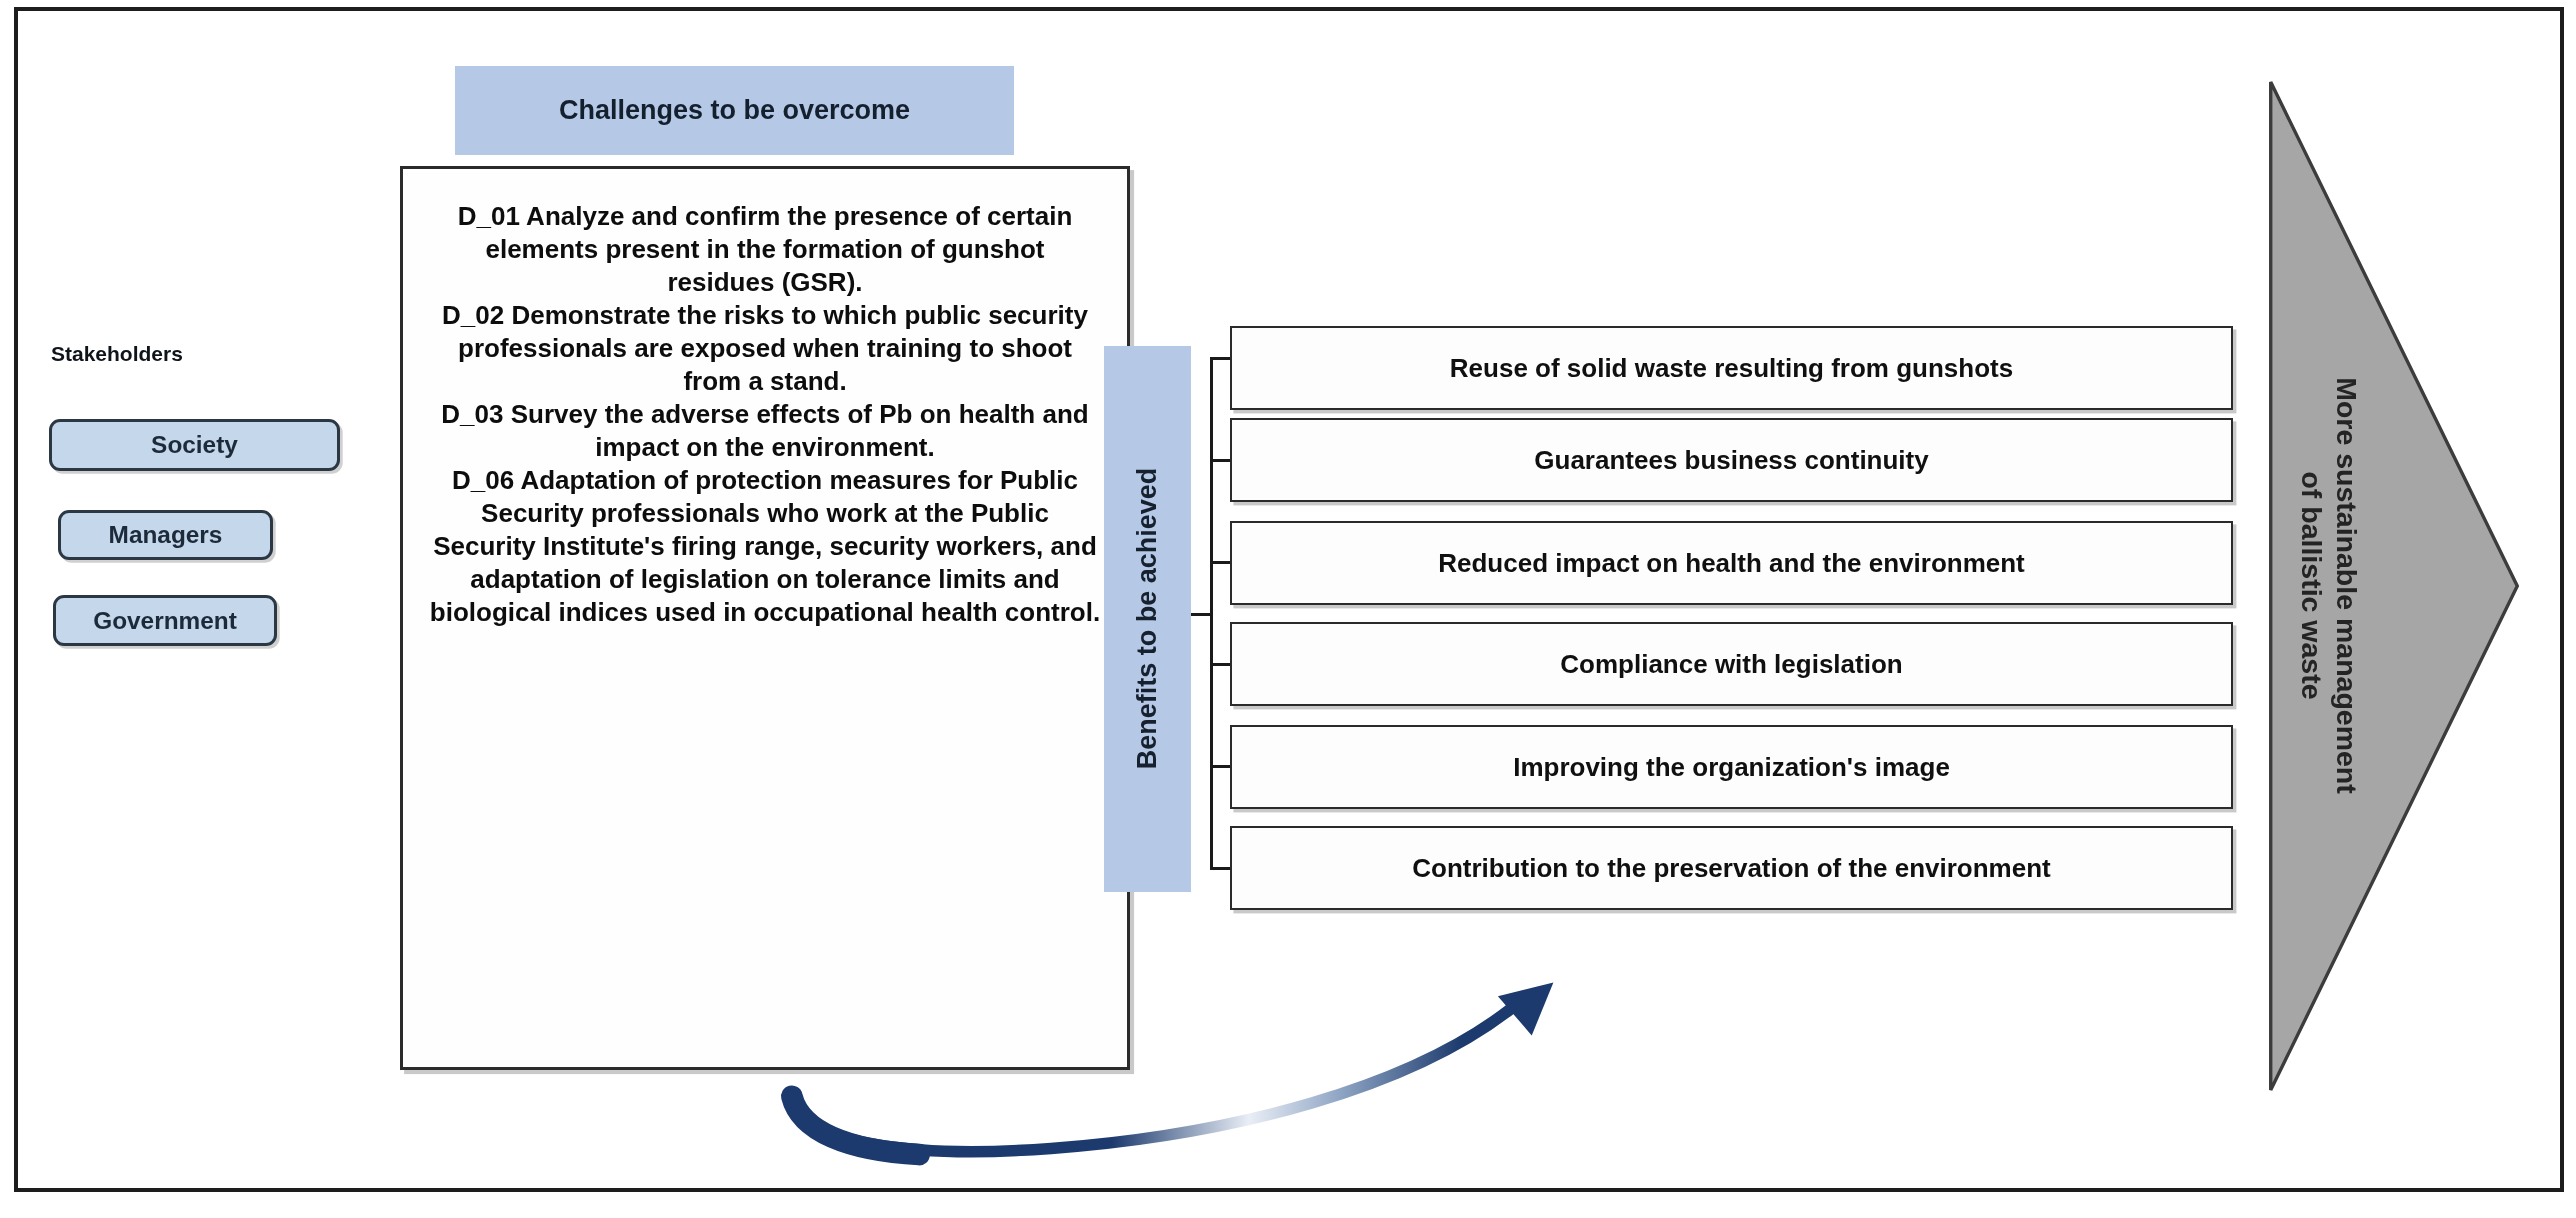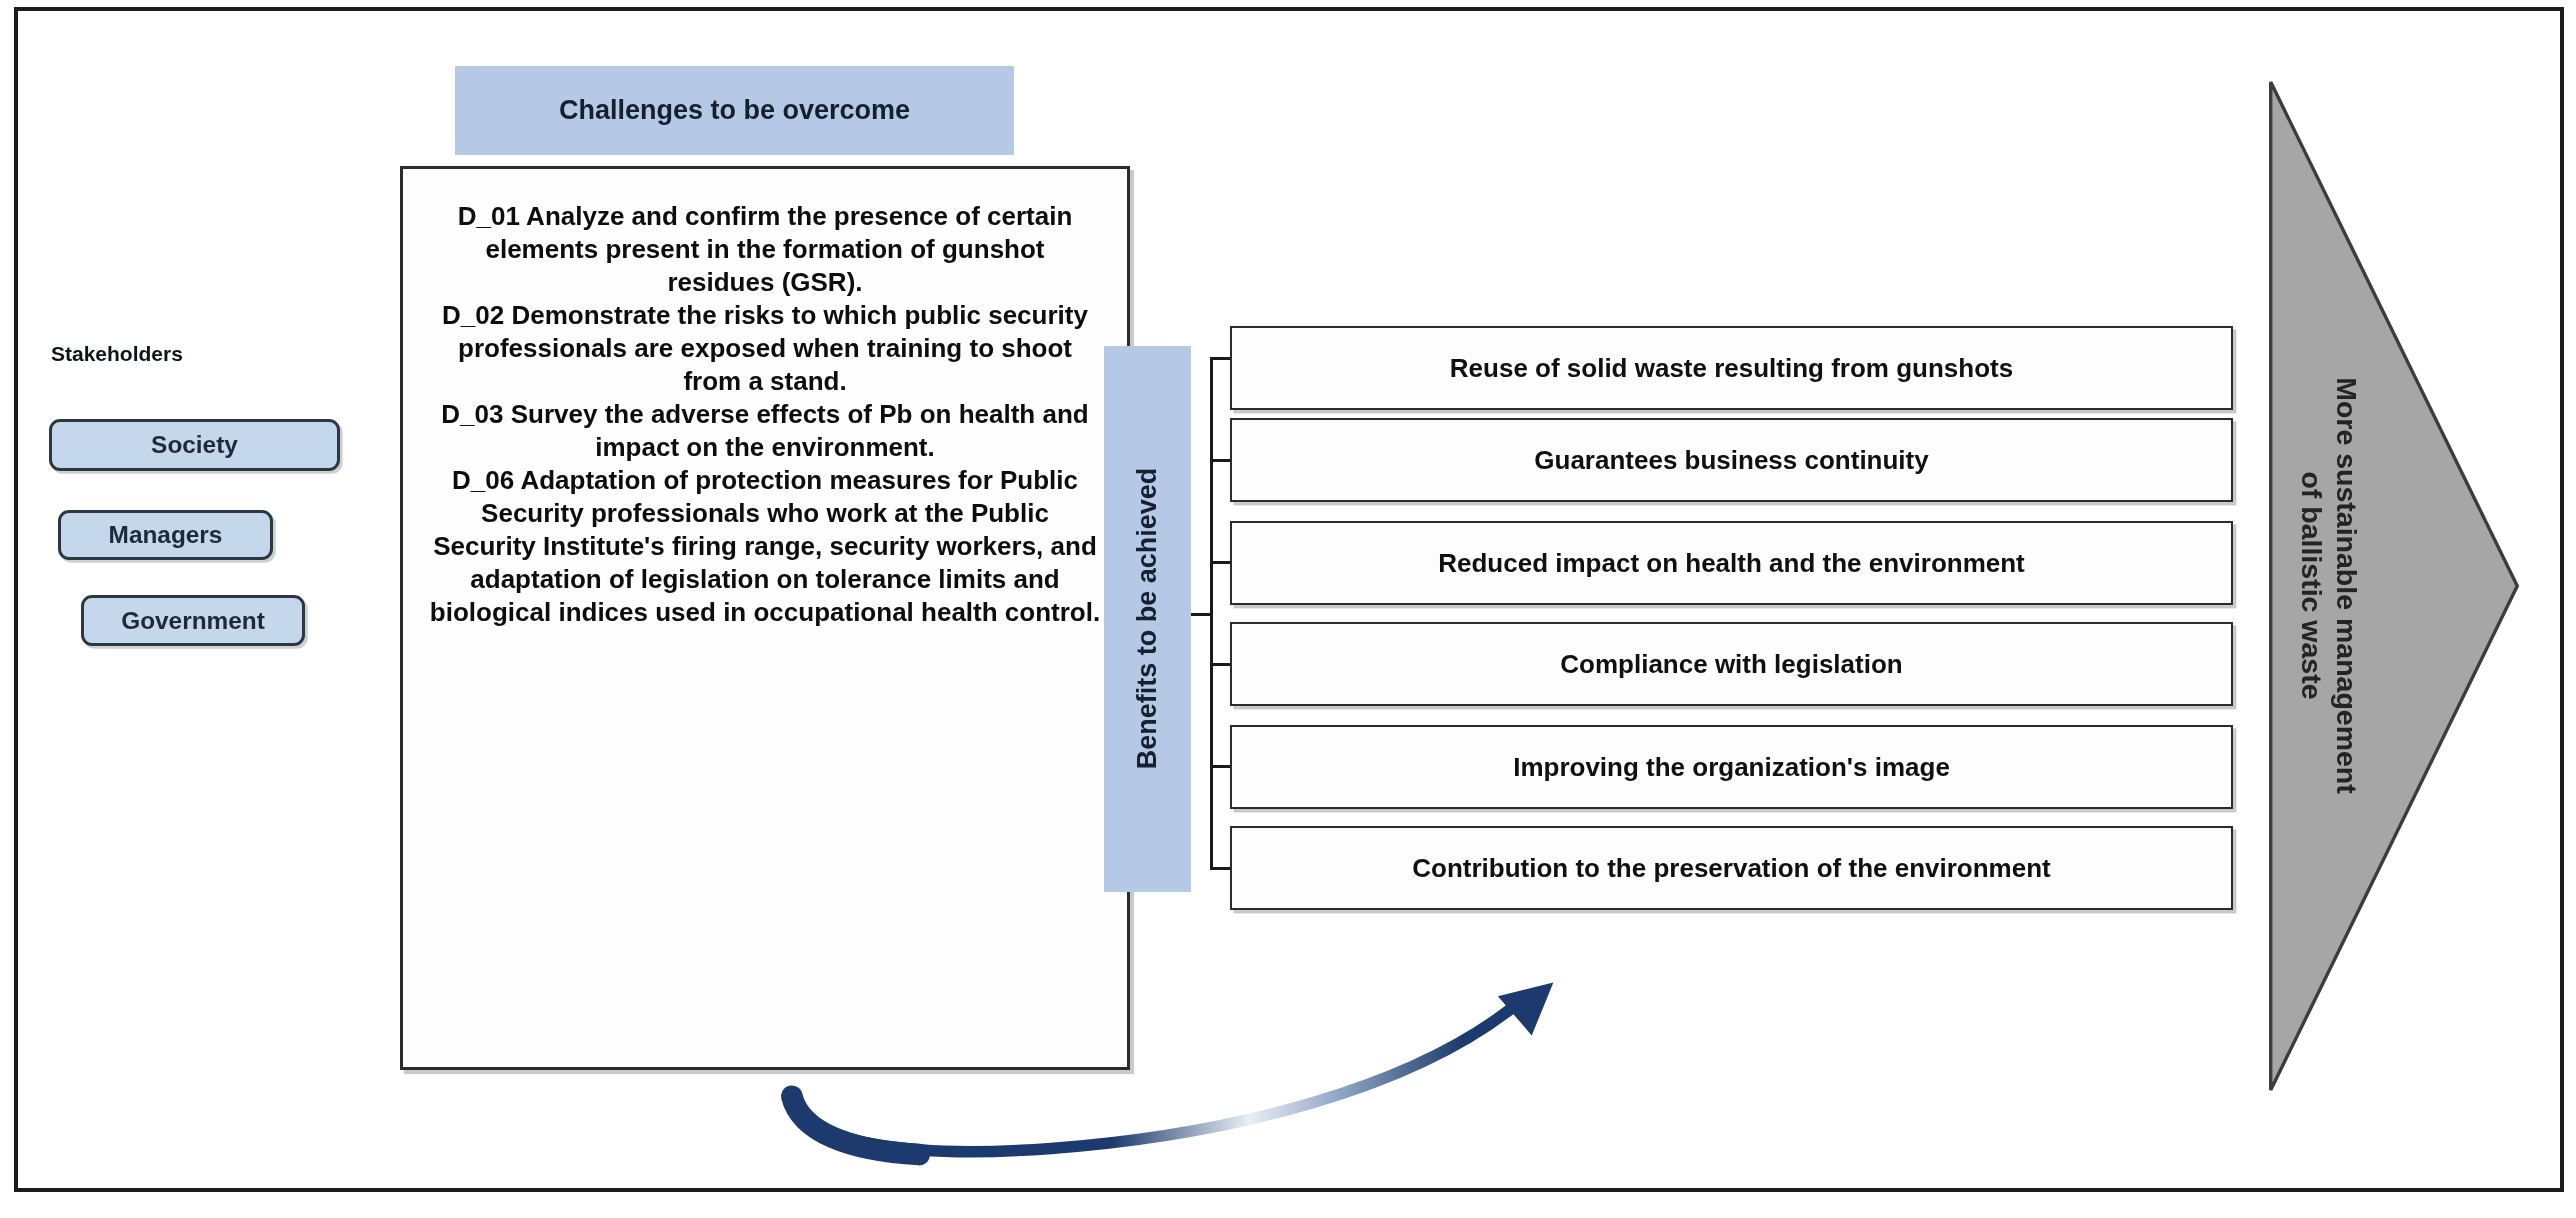--- a/index.html
+++ b/index.html
@@ -22,21 +22,21 @@
     box-shadow:4.1px 4.1px 0 rgba(120,120,120,.40);
     padding:31px 26px; text-align:center;}
   .challenges-box p{font-weight:700; font-size:26px; line-height:33px; color:#0d0d0d;}
   .stakeholders-title{left:51px; top:342px; font-weight:700; font-size:21px; color:#0f141a;}
   .stake-btn{background:var(--button-blue); border:3.4px solid var(--button-border);
     border-radius:11px; box-shadow:2.7px 2.7px 0 rgba(120,120,120,.35);
     display:flex; align-items:center; justify-content:center;
     font-weight:700; font-size:24.4px; color:var(--navy-text);}
   .btn-society{left:49px; top:419px; width:291px; height:52px;}
   .btn-managers{left:58px; top:510px; width:215px; height:50px;}
-  .btn-government{left:53px; top:595px; width:224px; height:51px;margin-left:28px;}
+  .btn-government{left:53px; top:595px; width:224px; height:51px;}
   .benefits-label-box{left:1104px; top:346px; width:87px; height:546px;
     background:var(--accent-blue);}
   .benefits-label-text{left:874px; top:575px; width:546px; height:87px;
     transform:rotate(-90deg); display:flex; align-items:center; justify-content:center;
     font-weight:700; font-size:27px; color:#16202e;}
   .bracket{background:#1a1a1a;}
   .benefit-box{left:1230px; width:1003px; height:84px;
     background:#fdfdfd; border:2.7px solid var(--box-border);
     box-shadow:3.4px 3.4px 0 rgba(120,120,120,.40);
     display:flex; align-items:center; justify-content:center;

